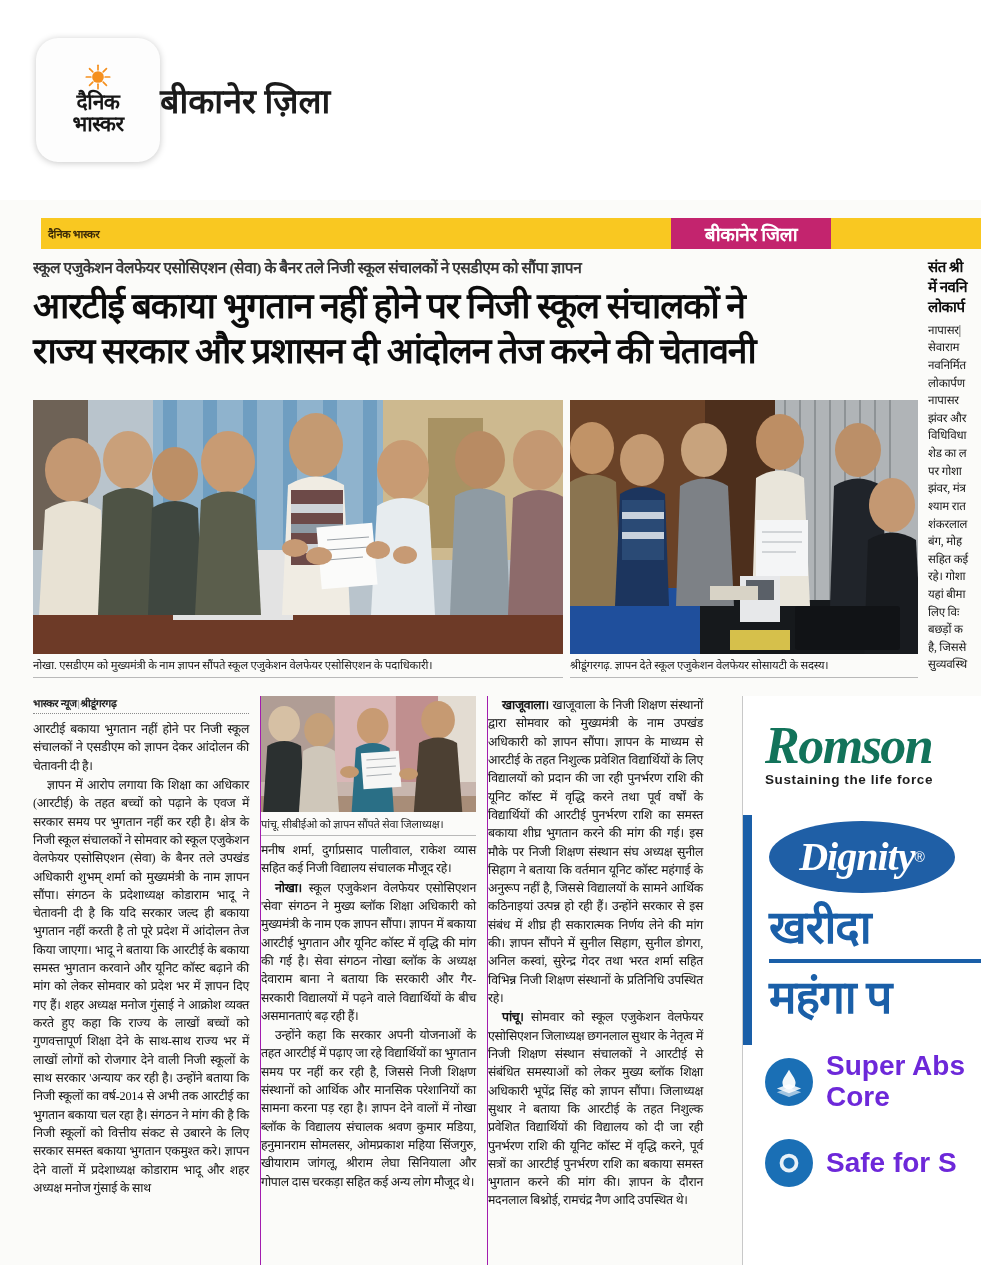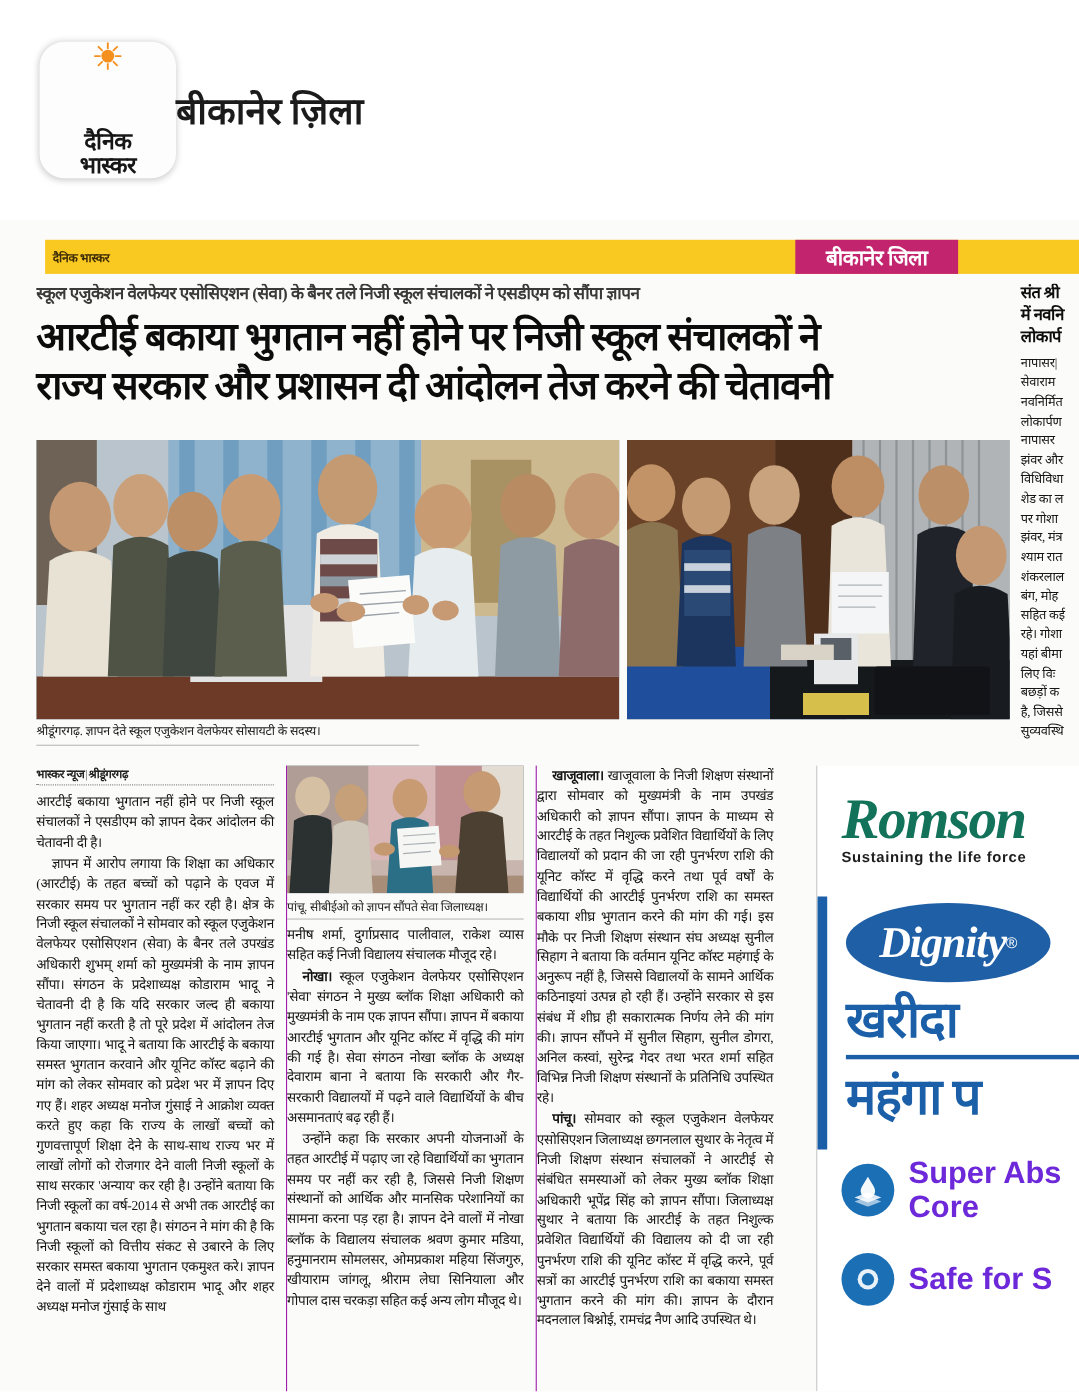--- a/index.html
+++ b/index.html
@@ -19,21 +19,21 @@
     align-items: center;
     padding-left: 36px;
     background: #ffffff;
   }
   .logo-tile {
     width: 124px; height: 124px;
     border-radius: 22px;
     background: #fdfdfd;
     box-shadow: 0 1px 7px rgba(0,0,0,.22);
     display: flex; flex-direction: column;
-    align-items: center; justify-content: space-between;
+    align-items: center; justify-content: center;
     flex: 0 0 auto;
     overflow: hidden;
   }
   .logo-sun {
     width: 26px; height: 26px;
     margin-bottom: 2px;
   }
   .logo-word {
     font-family: "Liberation Serif", "DejaVu Serif", serif;
     font-weight: 700;
@@ -80,22 +80,22 @@
   }
   .strip-brand {
     font-family: "Liberation Serif", "DejaVu Serif", serif;
     font-size: 11px; font-weight: 700;
     color: #3c2b06;
     margin-left: 7px;
     letter-spacing: -.3px;
   }
   .strip-badge {
     position: absolute;
-    left: 682px; top: 0;
-    width: 148px; height: 31px;
+    left: 630px; top: 0;
+    width: 160px; height: 31px;
     background: #c3246e;
     display: flex; align-items: center; justify-content: center;
   }
   .strip-badge span {
     font-family: "Liberation Serif", "DejaVu Serif", serif;
     font-size: 19px; font-weight: 700; color: #fff;
     letter-spacing: -.4px;
   }
 
   
@@ -424,20 +424,21 @@
         <rect x="170" y="176" width="40" height="46" fill="#e7e8ea"></rect>
         <rect x="176" y="180" width="28" height="20" fill="#5a6068"></rect>
         <rect x="225" y="206" width="105" height="44" rx="3" fill="#111316"></rect>
         <rect x="160" y="230" width="60" height="20" fill="#d6c04b"></rect>
         <rect x="140" y="186" width="48" height="14" fill="#d8d3c6"></rect>
       </svg>
     </div>
   </div>
 
   <div class="cap-row">
+    <div class="caption c1">नोखा. एसडीएम को मुख्यमंत्री के नाम ज्ञापन सौंपते स्कूल एजुकेशन वेलफेयर एसोसिएशन के पदाधिकारी।</div>
     <div class="caption c2">श्रीडूंगरगढ़. ज्ञापन देते स्कूल एजुकेशन वेलफेयर सोसायटी के सदस्य।</div>
   </div>
 
   <div class="body-cols">
 
     <div class="bcol">
       <div class="byline">
         <span>भास्कर न्यूज</span><span class="sep">|</span><span>श्रीडूंगरगढ़</span>
       </div>
       <p class="ptext first">आरटीई बकाया भुगतान नहीं होने पर निजी स्कूल संचालकों ने एसडीएम को ज्ञापन देकर आंदोलन की चेतावनी दी है।</p>

